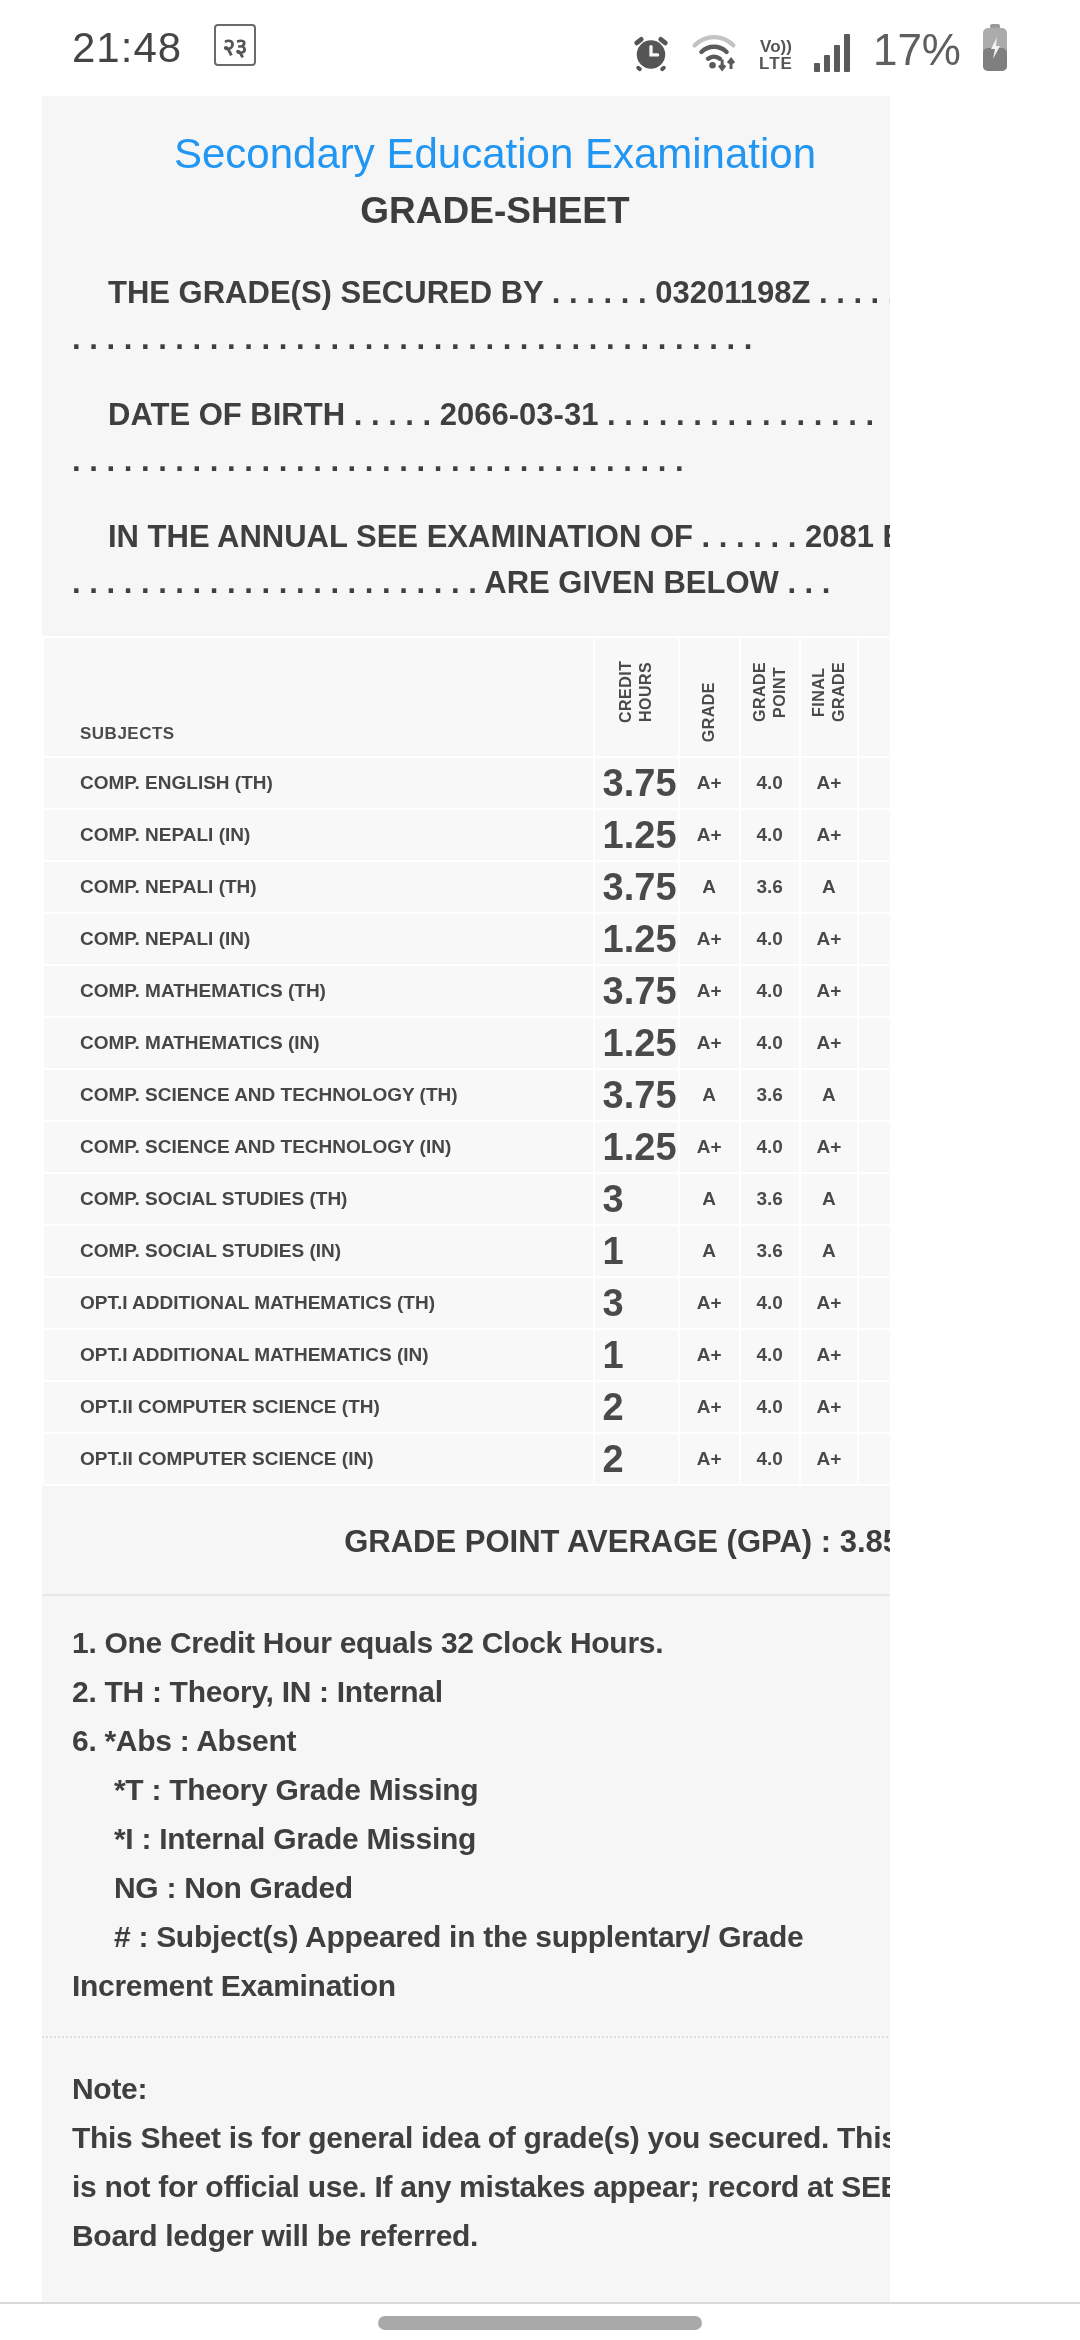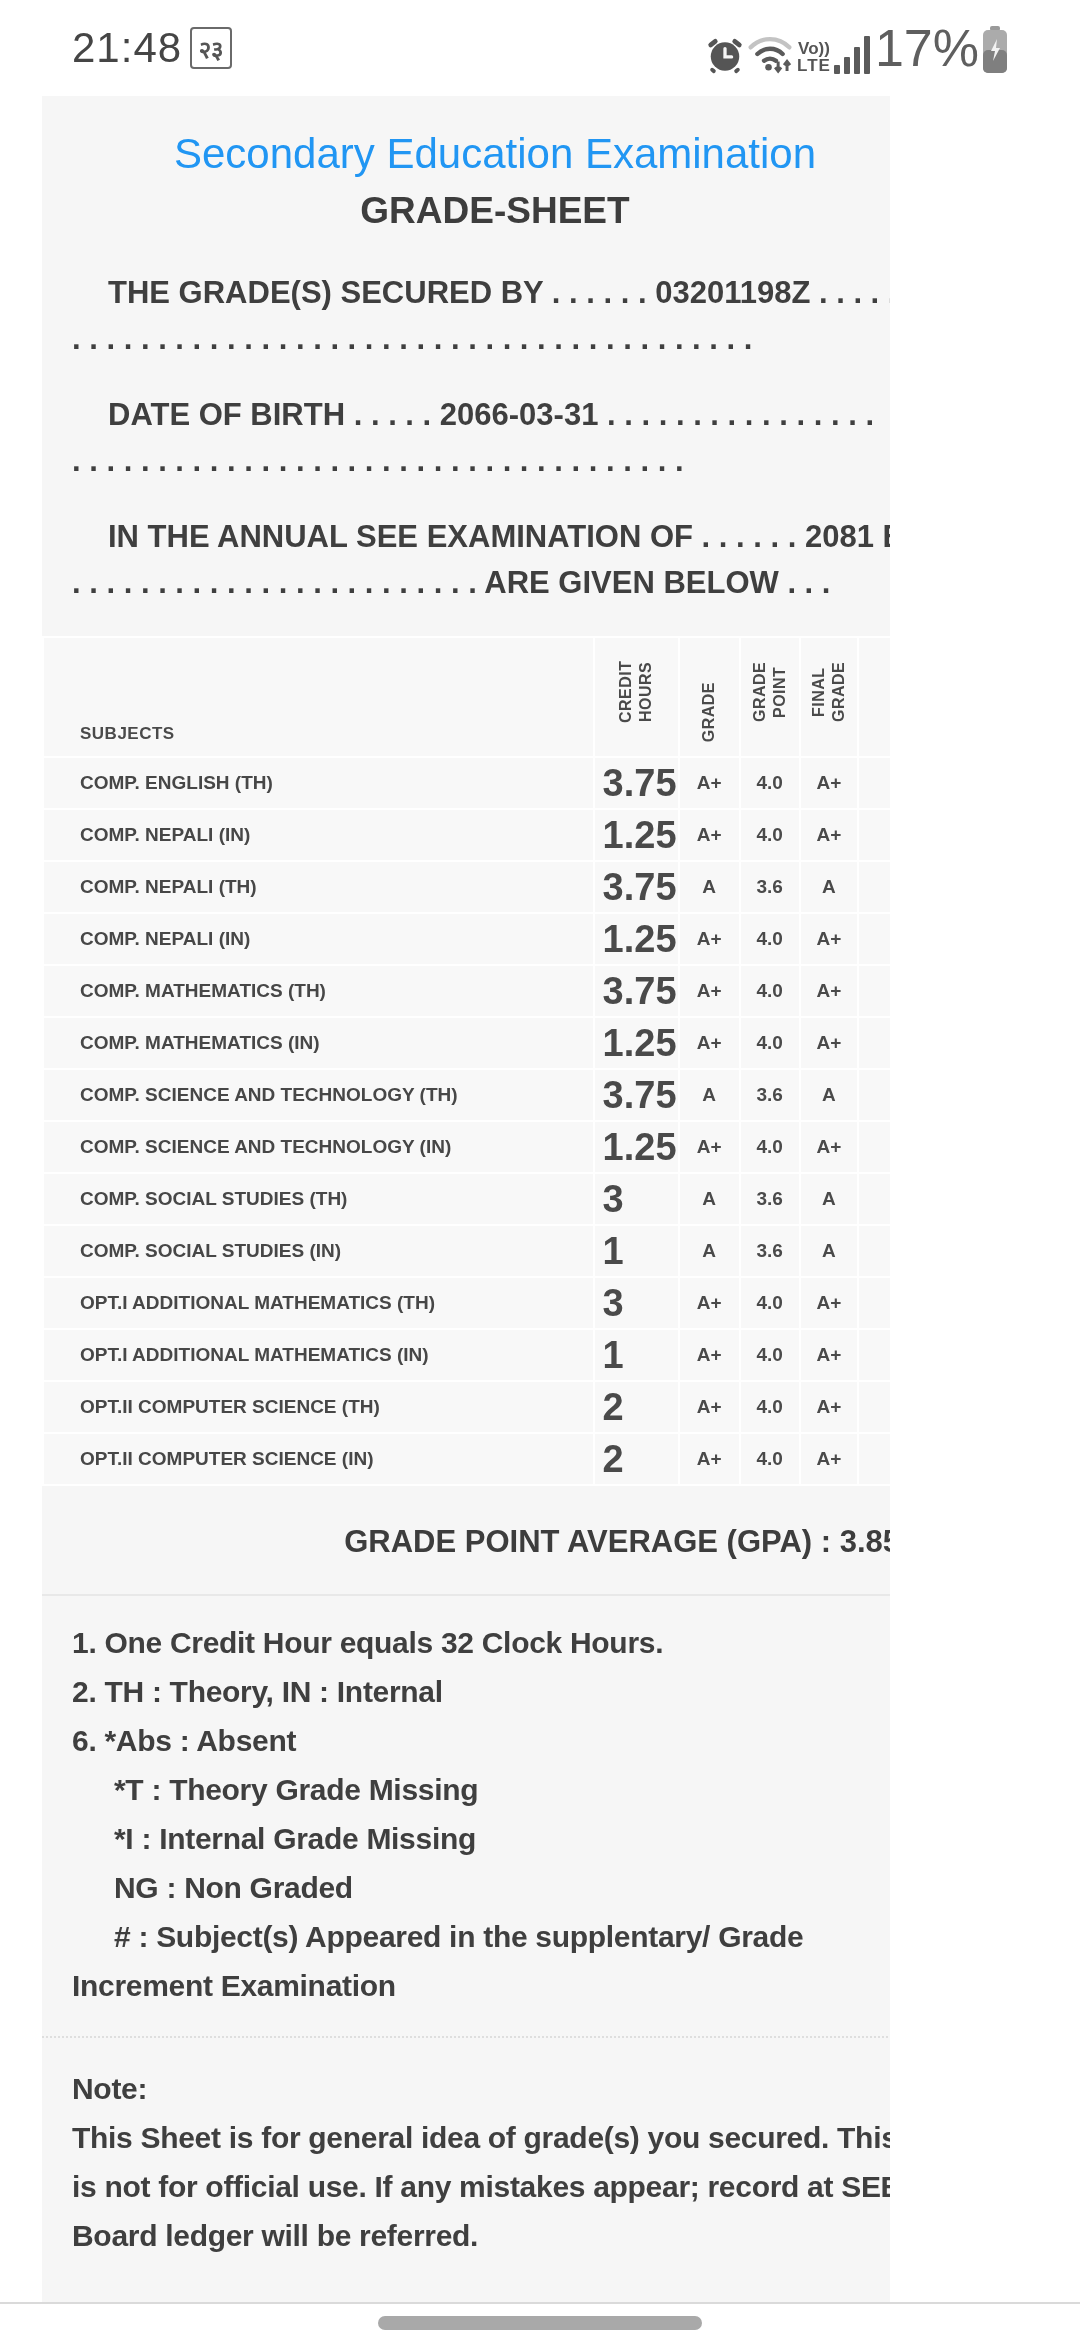--- a/index.html
+++ b/index.html
@@ -8,35 +8,35 @@
     background:#ffffff;
     font-family:"Liberation Sans","DejaVu Sans",sans-serif;
     -webkit-font-smoothing:antialiased;
   }
   
   .statusbar{
     position:absolute;top:0;left:0;width:1080px;height:96px;background:#ffffff;
     display:flex;align-items:center;justify-content:space-between;
     padding:0 72px 0 72px;box-sizing:border-box;
   }
-  .sb-left{display:flex;align-items:center;gap:8px;}
+  .sb-left{display:flex;gap:32px;}
   .sb-time{font-size:42px;color:#454545;letter-spacing:1px;}
   .sb-datebadge{
     width:42px;height:42px;border:2px solid #6a6a6a;border-radius:4px;
     display:flex;align-items:center;justify-content:center;
     font-size:24px;font-weight:bold;color:#555;box-sizing:border-box;
   }
-  .sb-right{display:flex;align-items:flex-end;gap:3px;}
+  .sb-right{display:flex;align-items:flex-end;gap:21px;}
   .sb-icon{display:block;}
   .volte{display:flex;flex-direction:column;align-items:center;line-height:1;color:#555;font-weight:bold;}
   .volte .l1{font-size:17px;}
   .volte .l2{font-size:17px;letter-spacing:1px;}
   .sigbars{display:flex;align-items:flex-end;gap:4px;height:38px;}
   .sigbars i{display:block;width:6px;background:#5a5a5a;border-radius:1px;}
-  .sb-batt-pct{font-size:52px;color:#5f5f5f;line-height:1;margin-left:2px;}
+  .sb-batt-pct{font-size:44px;color:#5f5f5f;line-height:1;margin-left:2px;}
   
   .webview{
     position:absolute;top:96px;left:0;width:890px;height:2206px;
     background:#0c93cf;overflow:hidden;
   }
   .page{
     width:990px;margin:0 auto;background:#ffffff;min-height:2206px;box-sizing:border-box;
     padding-bottom:20px;
   }
   .card{

